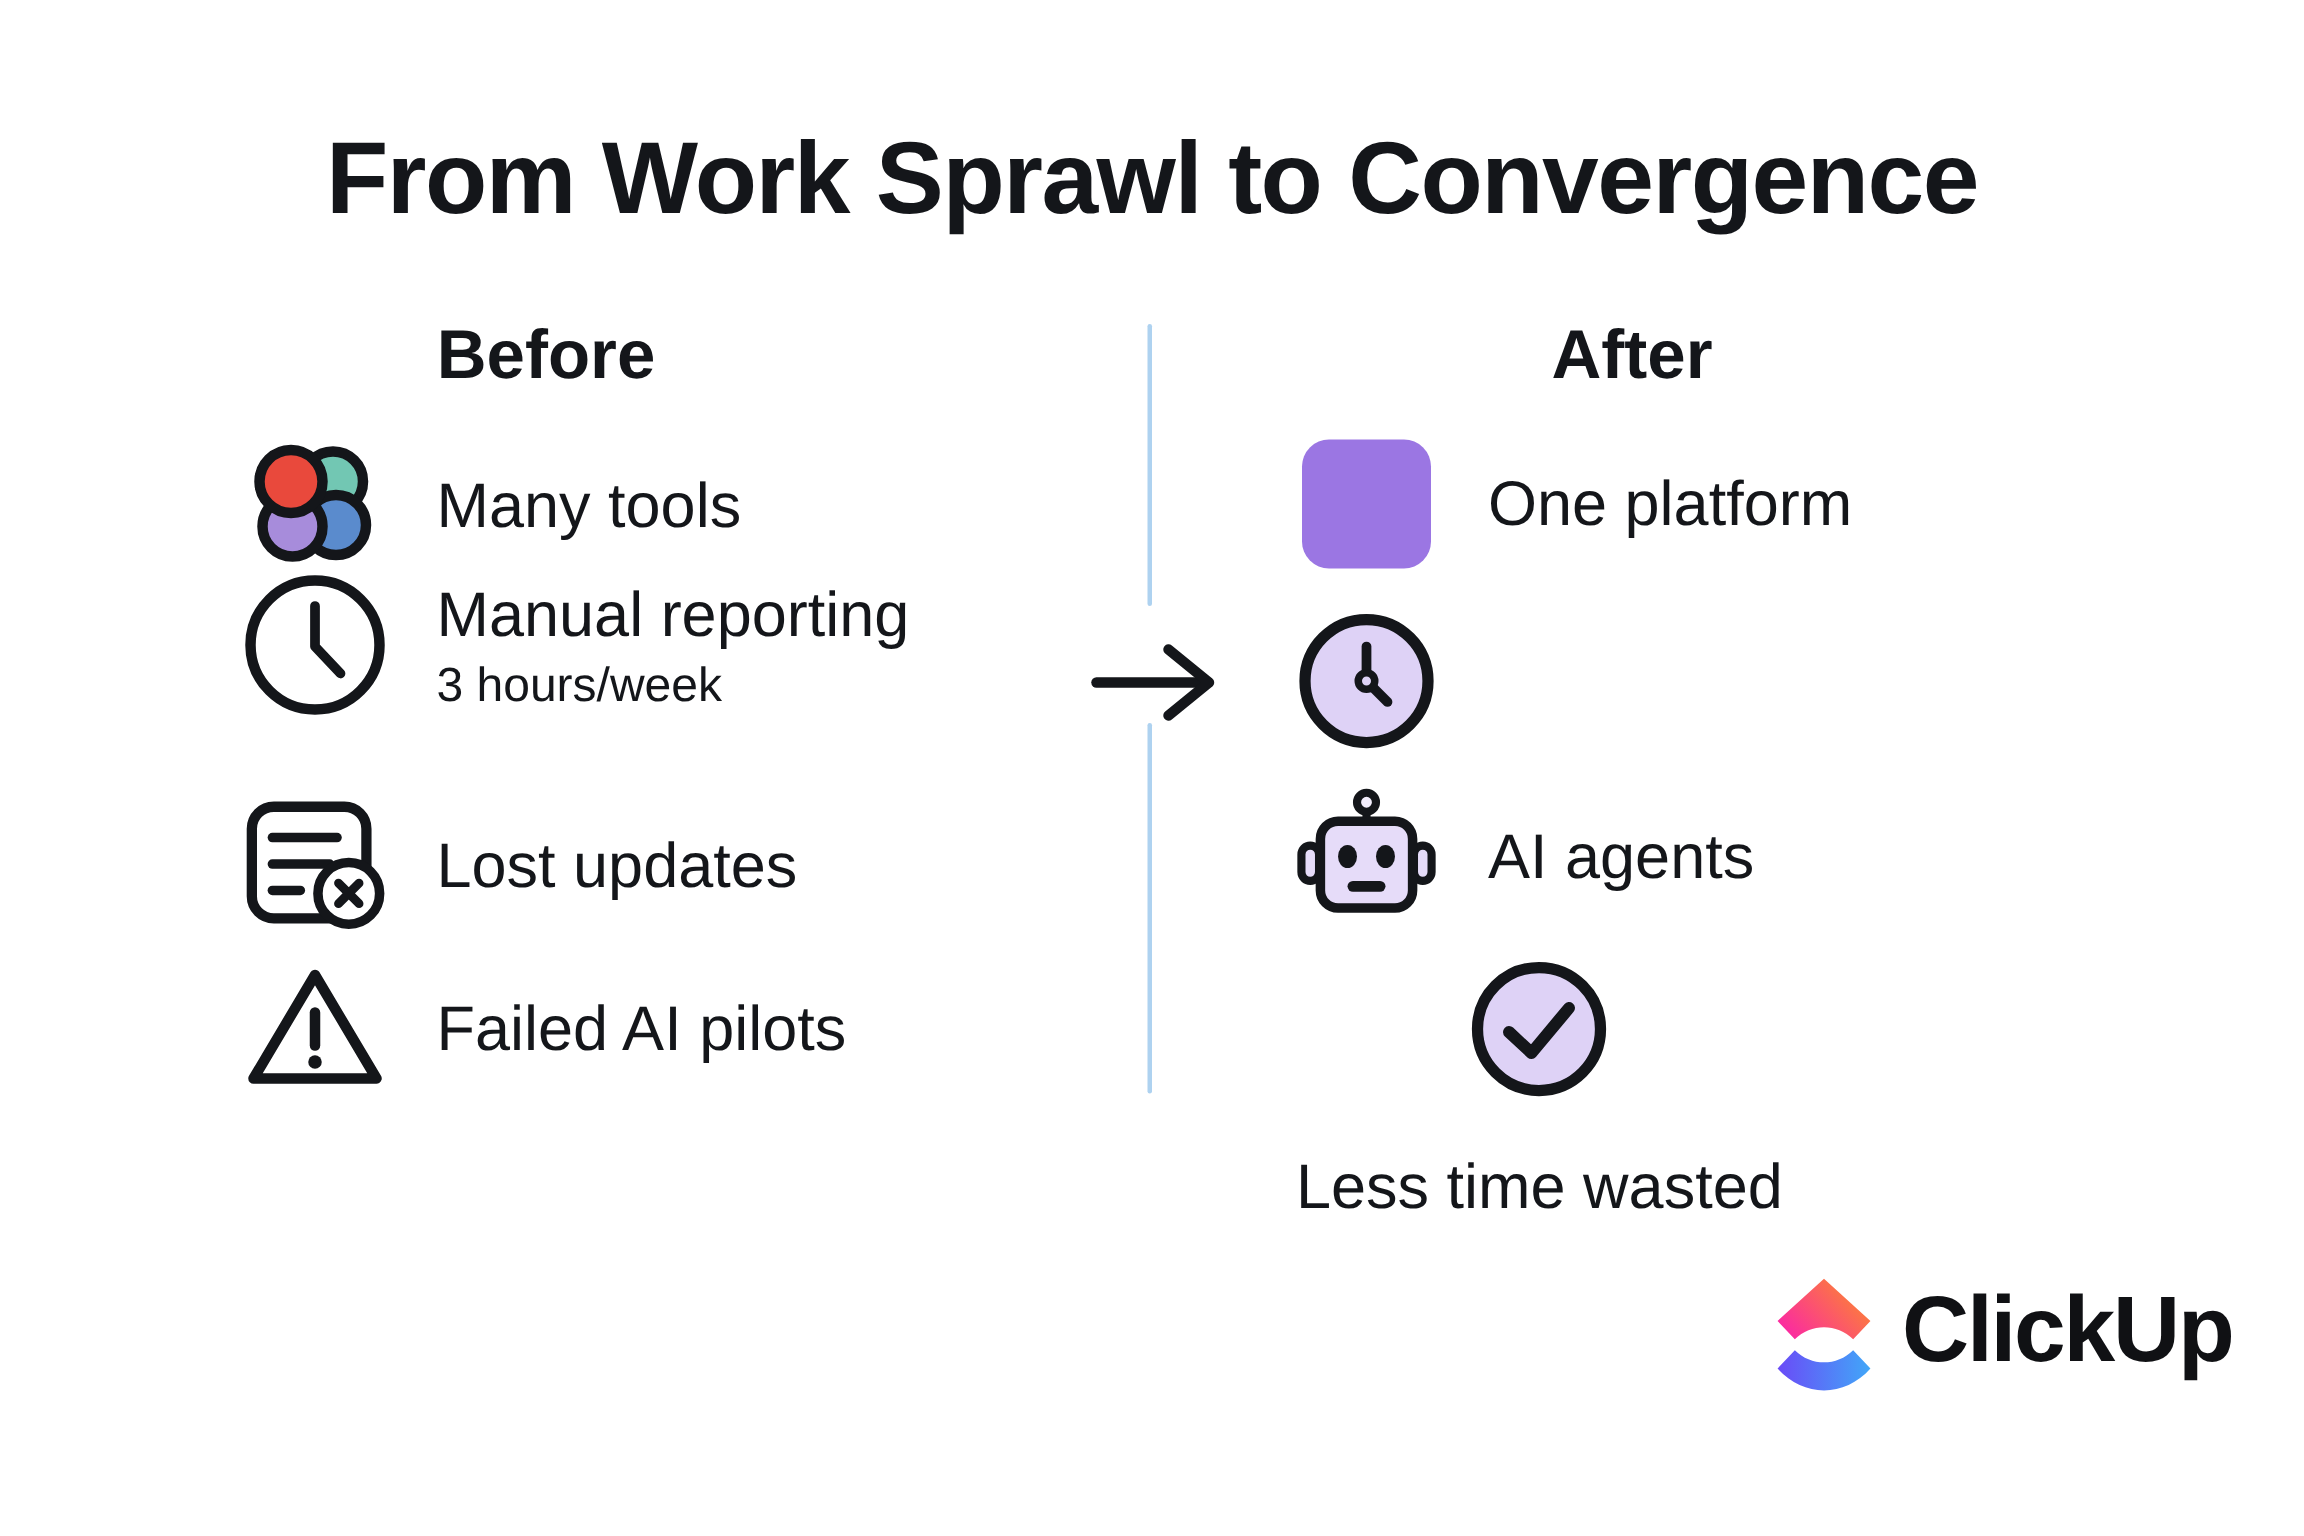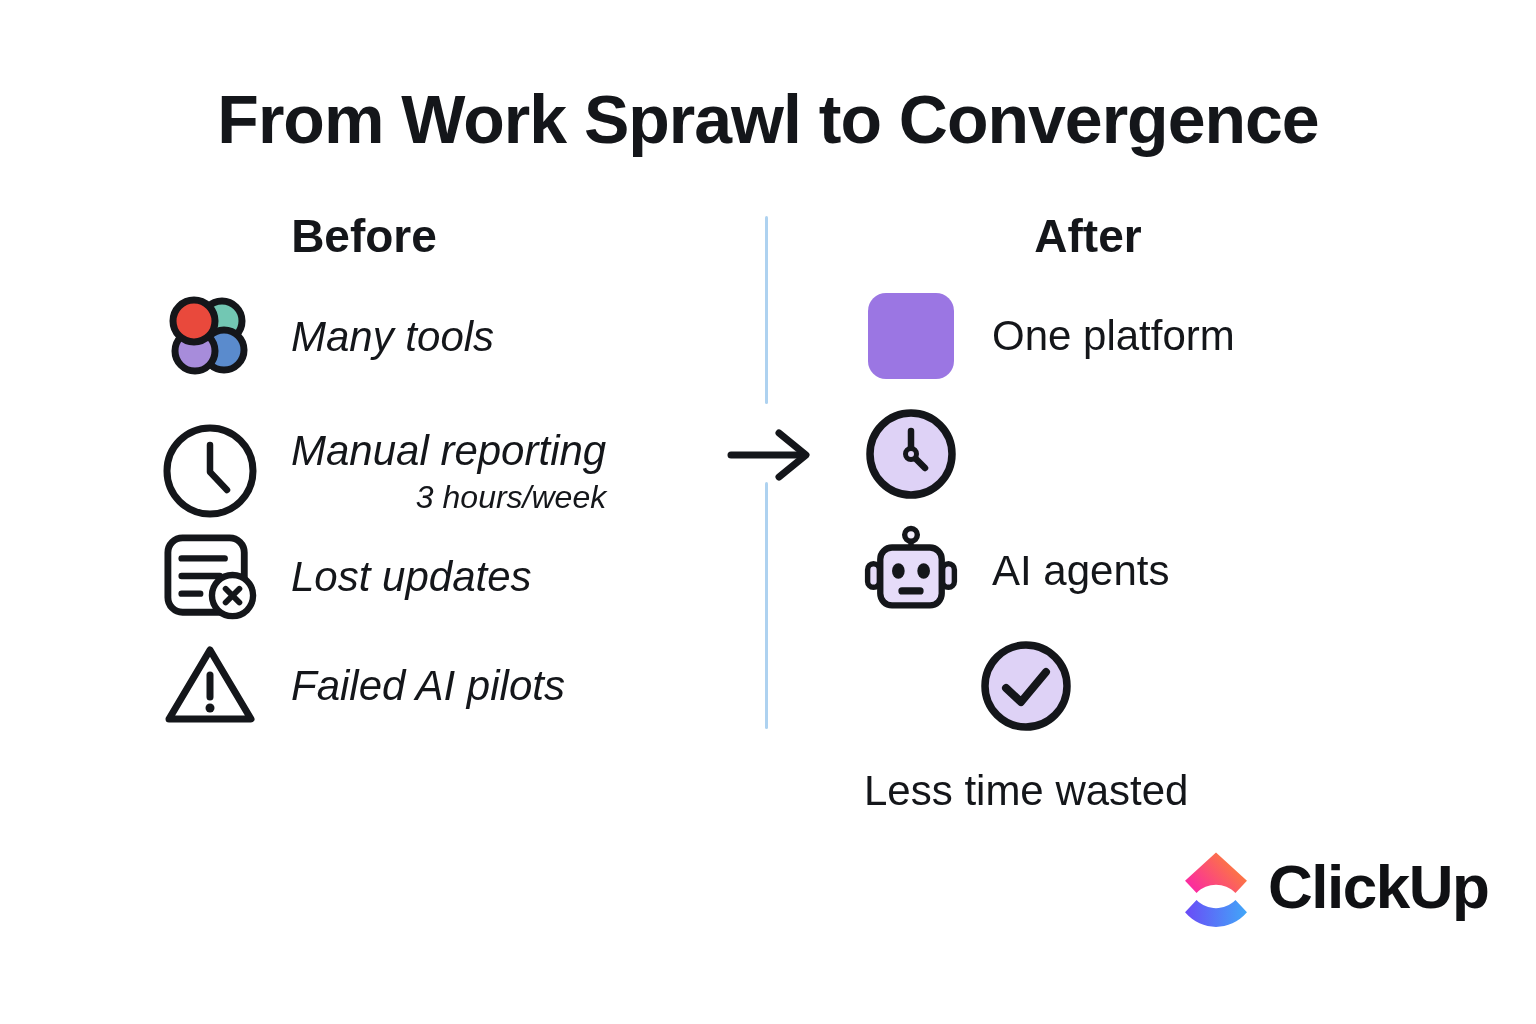--- a/index.html
+++ b/index.html
@@ -36,21 +36,21 @@
   .divider-seg{
     position:absolute;left:765px;width:3px;border-radius:2px;
     background:var(--divider-blue);
   }
   .divider-seg.top{top:216px;height:188px;}
   .divider-seg.bottom{top:482px;height:247px;}
   .arrow-wrap{position:absolute;left:727px;top:427px;width:88px;height:56px;}
   .row{
     position:absolute;display:flex;align-items:center;gap:34px;
   }
-  .row.before{left:163px;font-style:italic;}
+  .row.before{left:163px;}
   .row.after{left:864px;}
   .icon-box{
     width:94px;height:94px;flex:none;
     display:flex;align-items:center;justify-content:center;
   }
   .label-stack{display:flex;flex-direction:column;justify-content:center;}
   .label{font-size:42px;font-weight:400;color:var(--text-dark);line-height:1.15;}
   .sublabel{font-size:32px;font-weight:400;color:var(--text-dark);margin-top:4px;line-height:1.1;}
   .platform-square{
     width:86px;height:86px;border-radius:18px;background:var(--accent-purple);
@@ -90,21 +90,21 @@
         <circle cx="60" cy="59" r="20" fill="var(--tool-blue)" stroke="#14161a" stroke-width="7"></circle>
         <circle cx="31" cy="60" r="20" fill="var(--tool-purple)" stroke="#14161a" stroke-width="7"></circle>
         <circle cx="30" cy="30" r="21" fill="var(--tool-red)" stroke="#14161a" stroke-width="7"></circle>
       </svg>
     </div>
     <div class="label-stack">
       <div class="label">Many tools</div>
     </div>
   </div>
 
-  <div class="row before" style="top:424px;text-align:right;">
+  <div class="row before" style="top:383px;">
     <div class="icon-box">
       <svg width="94" height="94" viewBox="0 0 94 94">
         <circle cx="47" cy="47" r="43" fill="#ffffff" stroke="#14161a" stroke-width="7"></circle>
         <path d="M47 21 L47 48 L64 66" fill="none" stroke="#14161a" stroke-width="6.5" stroke-linecap="round" stroke-linejoin="round"></path>
       </svg>
     </div>
     <div class="label-stack">
       <div class="label">Manual reporting</div>
       <div class="sublabel">3 hours/week</div>
     </div>

